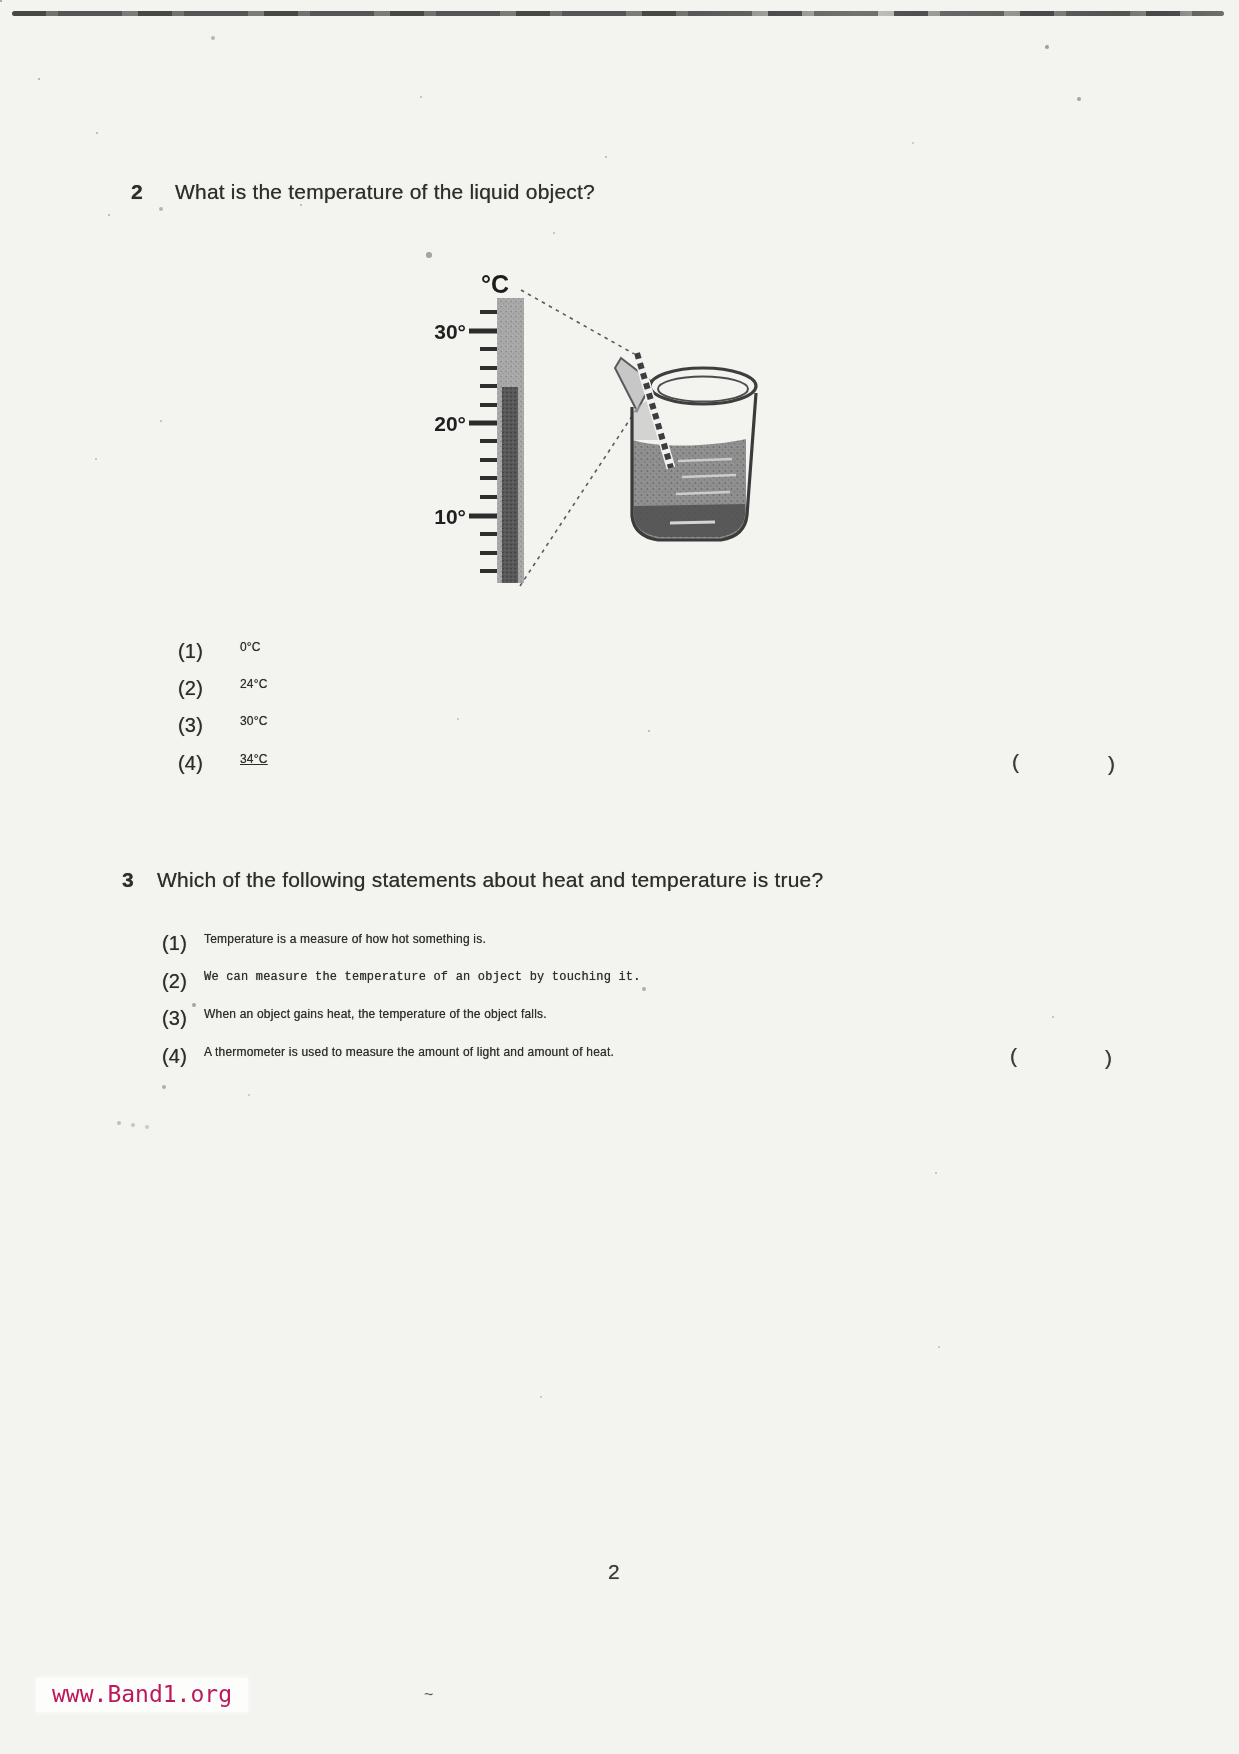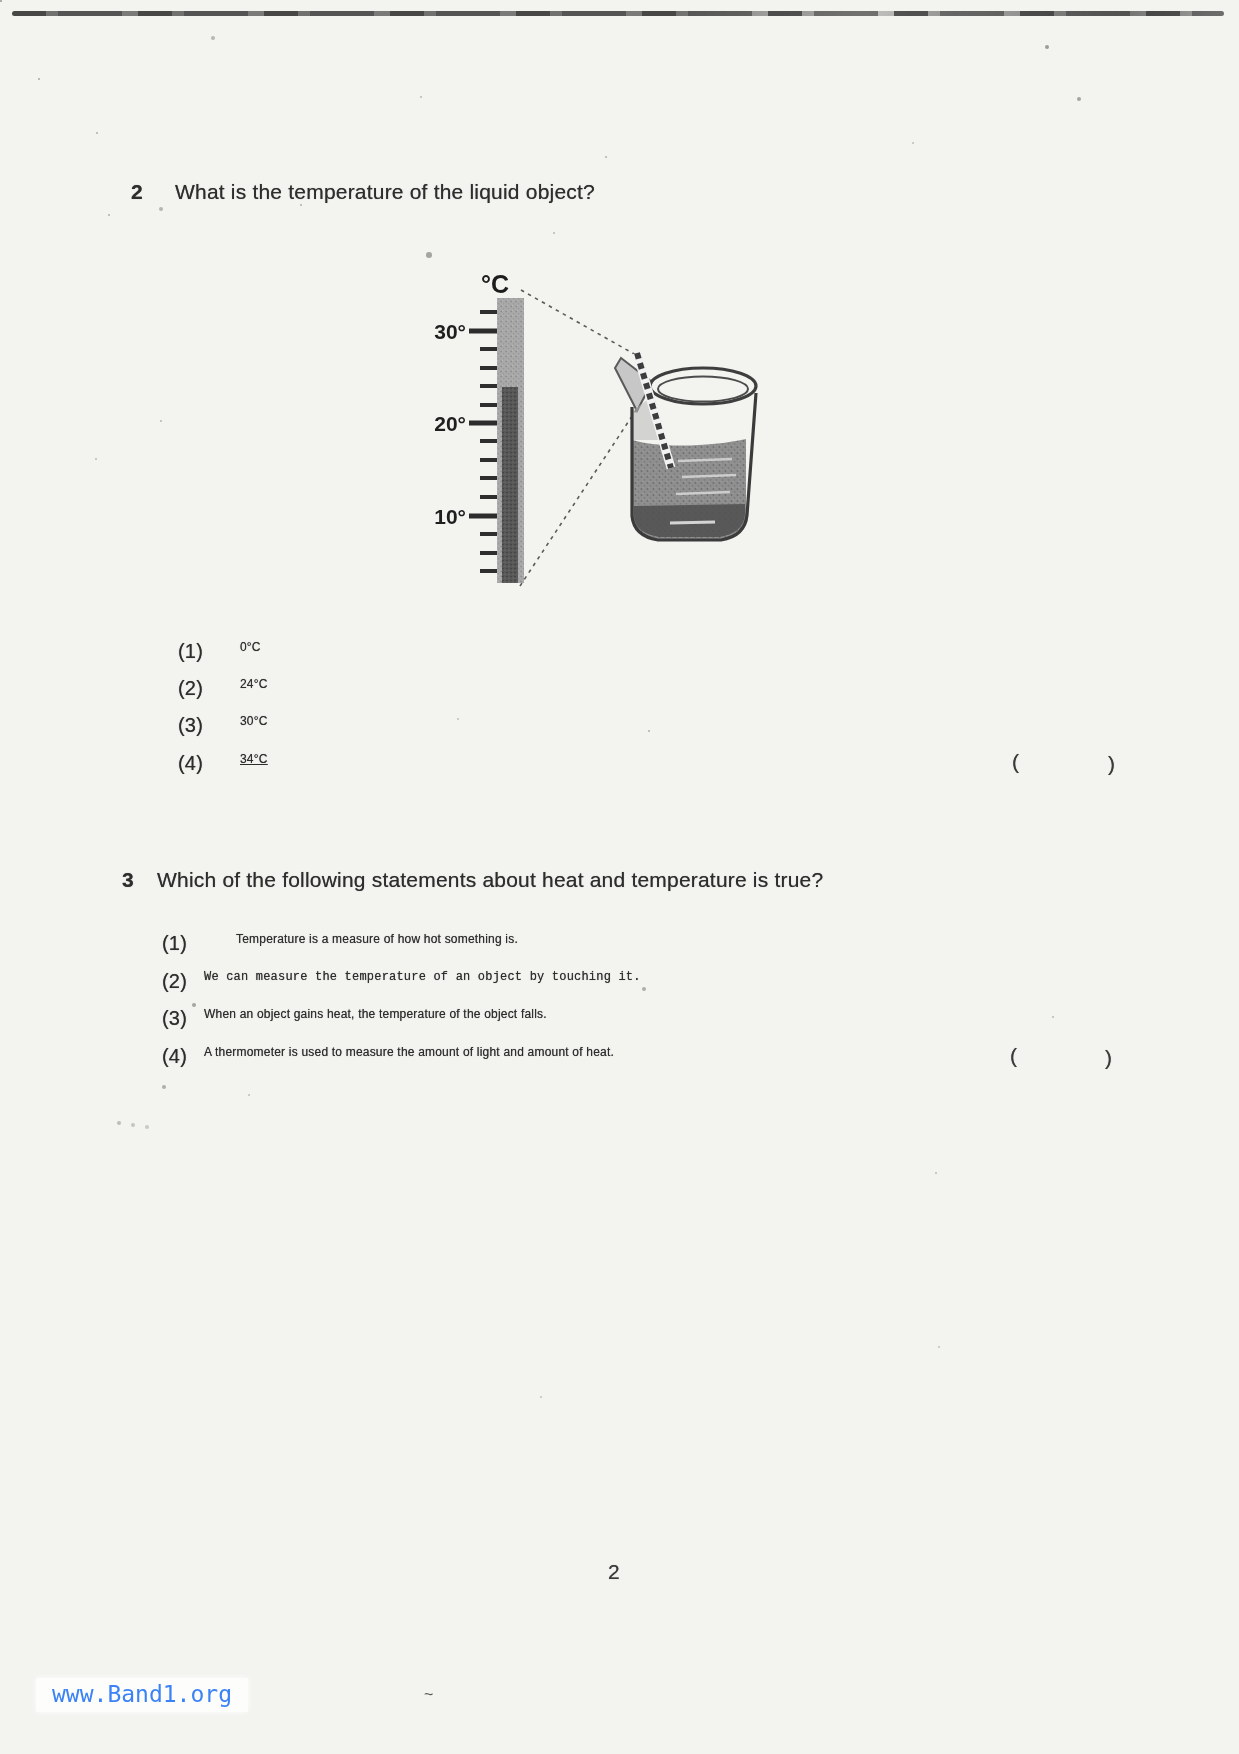--- a/index.html
+++ b/index.html
@@ -63,21 +63,21 @@
       938px 1346px 0 0 rgba(70,70,70,.3),
       118px 1122px 0 1px rgba(90,90,90,.35),
       132px 1124px 0 1px rgba(90,90,90,.3),
       146px 1126px 0 1px rgba(90,90,90,.28);
   }
   .watermark{
     left:36px;top:1678px;
     background:#fdfdfc;
     padding:3px 16px 5px 16px;
     font-family:"DejaVu Sans Mono", monospace;
-    font-size:23px;color:#3b82f6;
+    font-size:23px;color:#be185d;
     box-shadow:0 0 6px rgba(255,255,255,.9);
   }
   .pagenum{left:608px;top:1560px;font-size:21px;color:#3a3a3a;}
   .tilde{left:424px;top:1686px;font-size:16px;color:#555;}
 </style>
 </head>
 <body>
 
 <div class="abs scanline"></div>
 <div class="abs noise"></div>
@@ -179,21 +179,21 @@
 <div class="abs scan-text opt-label" style="left:178px;top:752px;">(4)</div>
 <div class="abs scan-text opt-text" style="left:240px;top:752px;text-decoration:underline;">34°C</div>
 
 <div class="abs scan-text paren" style="left:1012px;top:750px;">(</div>
 <div class="abs scan-text paren" style="left:1108px;top:752px;">)</div>
 
 <div class="abs scan-text qnum" style="left:122px;top:868px;">3</div>
 <div class="abs scan-text qtext" style="left:157px;top:868px;">Which of the following statements about heat and temperature is true?</div>
 
 <div class="abs scan-text opt-label" style="left:162px;top:932px;">(1)</div>
-<div class="abs scan-text opt-text" style="left:204px;top:932px;margin-left:32px;">Temperature is a measure of how hot something is.</div>
+<div class="abs scan-text opt-text" style="left:204px;top:932px;">Temperature is a measure of how hot something is.</div>
 <div class="abs scan-text opt-label" style="left:162px;top:970px;">(2)</div>
 <div class="abs scan-text opt-text" style="left:204px;top:970px;font-family:Liberation Mono, monospace;">We can measure the temperature of an object by touching it.</div>
 <div class="abs scan-text opt-label" style="left:162px;top:1007px;">(3)</div>
 <div class="abs scan-text opt-text" style="left:204px;top:1007px;">When an object gains heat, the temperature of the object falls.</div>
 <div class="abs scan-text opt-label" style="left:162px;top:1045px;">(4)</div>
 <div class="abs scan-text opt-text" style="left:204px;top:1045px;">A thermometer is used to measure the amount of light and amount of heat.</div>
 
 <div class="abs scan-text paren" style="left:1010px;top:1044px;">(</div>
 <div class="abs scan-text paren" style="left:1105px;top:1046px;">)</div>
 

